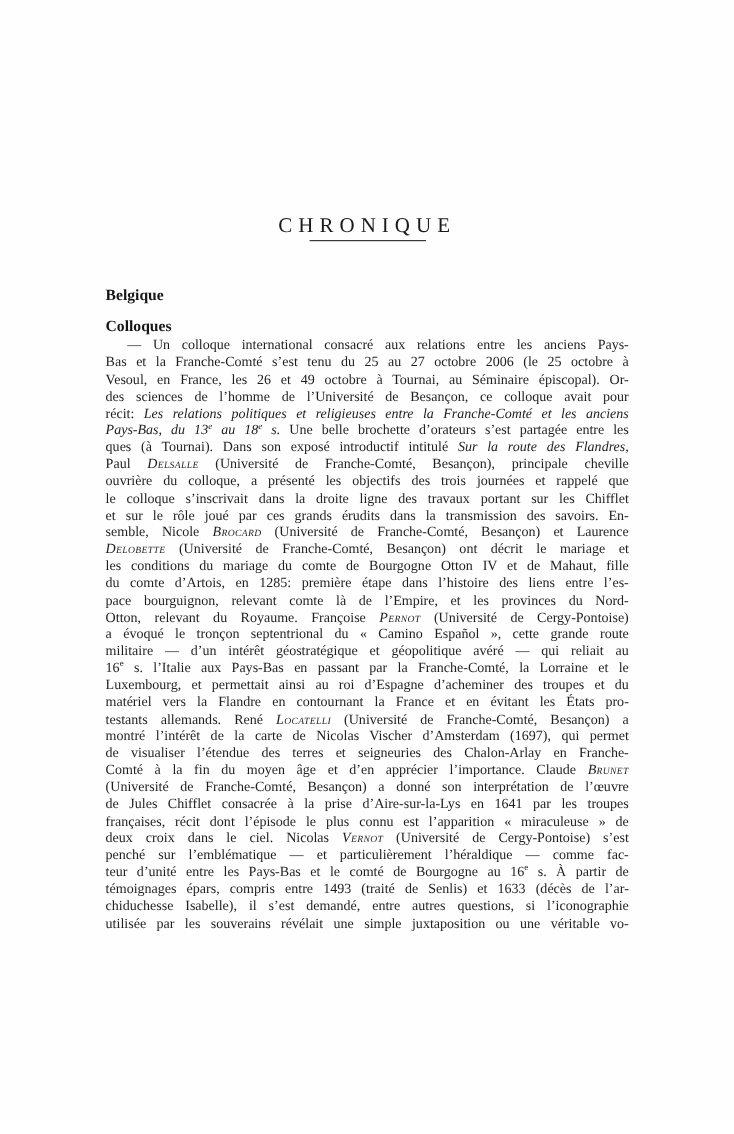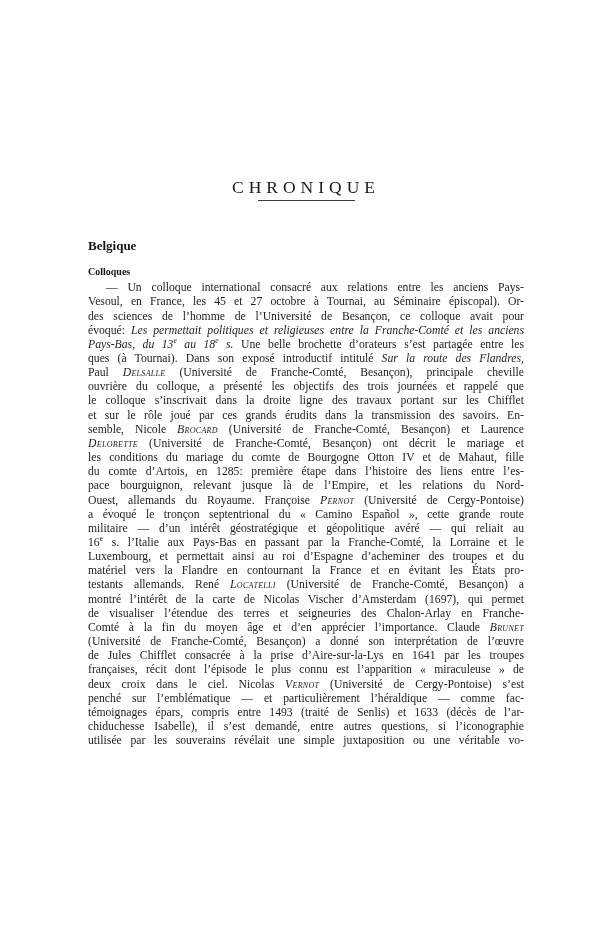--- a/index.html
+++ b/index.html
@@ -40,21 +40,21 @@
     margin: 37px 0 0 0;
     text-align: left;
     font-size: 13px;
     line-height: 15px;
     font-weight: bold;
     color: #161616;
   }
   .section-heading {
     margin: 11px 0 2px 0;
     text-align: left;
-    font-size: 10px;
+    font-size: 13px;
     line-height: 15px;
     font-weight: bold;
     color: #161616;
   }
   .article {
     font-size: 11.7px;
     line-height: 14.16px;
     color: #1e1e1e;
   }
   .line {
@@ -78,47 +78,49 @@
 <body>
 
 <div class="page">
   <div class="text-col">
     <h1 class="doc-title">CHRONIQUE</h1>
     <div class="title-rule"></div>
     <h2 class="country-heading">Belgique</h2>
     <h3 class="section-heading">Colloques</h3>
     <div class="article">
         <div class="line first-line"><span>— Un colloque international consacré aux relations entre les anciens Pays-</span></div>
-        <div class="line"><span>Vesoul, en France, les 45 et 27 octobre à Tournai, au Séminaire épiscopal). Or-</span></div>
+        <div class="line"><span>Bas et la Franche-Comté s’est tenu du 25 au 27 octobre 2006 (le 25 octobre à</span></div>
+        <div class="line"><span>Vesoul, en France, les 26 et 49 octobre à Tournai, au Séminaire épiscopal). Or-</span></div>
         <div class="line"><span>des sciences de l’homme de l’Université de Besançon, ce colloque avait pour</span></div>
-        <div class="line"><span>évoqué: </span><span class="it">Les permettait politiques et religieuses entre la Franche-Comté et les anciens</span></div>
+        <div class="line"><span>récit: </span><span class="it">Les relations politiques et religieuses entre la Franche-Comté et les anciens</span></div>
         <div class="line"><span class="it">Pays-Bas, du 13</span><span class="it sup">e</span><span class="it"> au 18</span><span class="it sup">e</span><span class="it"> s.</span><span> Une belle brochette d’orateurs s’est partagée entre les</span></div>
         <div class="line"><span>ques (à Tournai). Dans son exposé introductif intitulé </span><span class="it">Sur la route des Flandres,</span></div>
         <div class="line"><span>Paul </span><span class="sc">Delsalle</span><span> (Université de Franche-Comté, Besançon), principale cheville</span></div>
         <div class="line"><span>ouvrière du colloque, a présenté les objectifs des trois journées et rappelé que</span></div>
         <div class="line"><span>le colloque s’inscrivait dans la droite ligne des travaux portant sur les Chifflet</span></div>
         <div class="line"><span>et sur le rôle joué par ces grands érudits dans la transmission des savoirs. En-</span></div>
         <div class="line"><span>semble, Nicole </span><span class="sc">Brocard</span><span> (Université de Franche-Comté, Besançon) et Laurence</span></div>
         <div class="line"><span class="sc">Delobette</span><span> (Université de Franche-Comté, Besançon) ont décrit le mariage et</span></div>
         <div class="line"><span>les conditions du mariage du comte de Bourgogne Otton IV et de Mahaut, fille</span></div>
         <div class="line"><span>du comte d’Artois, en 1285: première étape dans l’histoire des liens entre l’es-</span></div>
-        <div class="line"><span>pace bourguignon, relevant jusque là de l’Empire, et les relations du Nord-</span></div>
-        <div class="line"><span>Ouest, allemands du Royaume. Françoise </span><span class="sc">Pernot</span><span> (Université de Cergy-Pontoise)</span></div>
+        <div class="line"><span>pace bourguignon, relevant comte là de l’Empire, et les provinces du Nord-</span></div>
+        <div class="line"><span>Otton, relevant du Royaume. Françoise </span><span class="sc">Pernot</span><span> (Université de Cergy-Pontoise)</span></div>
         <div class="line"><span>a évoqué le tronçon septentrional du « Camino Español », cette grande route</span></div>
         <div class="line"><span>militaire — d’un intérêt géostratégique et géopolitique avéré — qui reliait au</span></div>
         <div class="line"><span>16</span><span class="sup">e</span><span> s. l’Italie aux Pays-Bas en passant par la Franche-Comté, la Lorraine et le</span></div>
         <div class="line"><span>Luxembourg, et permettait ainsi au roi d’Espagne d’acheminer des troupes et du</span></div>
         <div class="line"><span>matériel vers la Flandre en contournant la France et en évitant les États pro-</span></div>
         <div class="line"><span>testants allemands. René </span><span class="sc">Locatelli</span><span> (Université de Franche-Comté, Besançon) a</span></div>
         <div class="line"><span>montré l’intérêt de la carte de Nicolas Vischer d’Amsterdam (1697), qui permet</span></div>
         <div class="line"><span>de visualiser l’étendue des terres et seigneuries des Chalon-Arlay en Franche-</span></div>
         <div class="line"><span>Comté à la fin du moyen âge et d’en apprécier l’importance. Claude </span><span class="sc">Brunet</span></div>
         <div class="line"><span>(Université de Franche-Comté, Besançon) a donné son interprétation de l’œuvre</span></div>
         <div class="line"><span>de Jules Chifflet consacrée à la prise d’Aire-sur-la-Lys en 1641 par les troupes</span></div>
         <div class="line"><span>françaises, récit dont l’épisode le plus connu est l’apparition « miraculeuse » de</span></div>
         <div class="line"><span>deux croix dans le ciel. Nicolas </span><span class="sc">Vernot</span><span> (Université de Cergy-Pontoise) s’est</span></div>
         <div class="line"><span>penché sur l’emblématique — et particulièrement l’héraldique — comme fac-</span></div>
+        <div class="line"><span>teur d’unité entre les Pays-Bas et le comté de Bourgogne au 16</span><span class="sup">e</span><span> s. À partir de</span></div>
         <div class="line"><span>témoignages épars, compris entre 1493 (traité de Senlis) et 1633 (décès de l’ar-</span></div>
         <div class="line"><span>chiduchesse Isabelle), il s’est demandé, entre autres questions, si l’iconographie</span></div>
         <div class="line"><span>utilisée par les souverains révélait une simple juxtaposition ou une véritable vo-</span></div>
       </div>
   </div>
 </div>
 
 </body></html>

